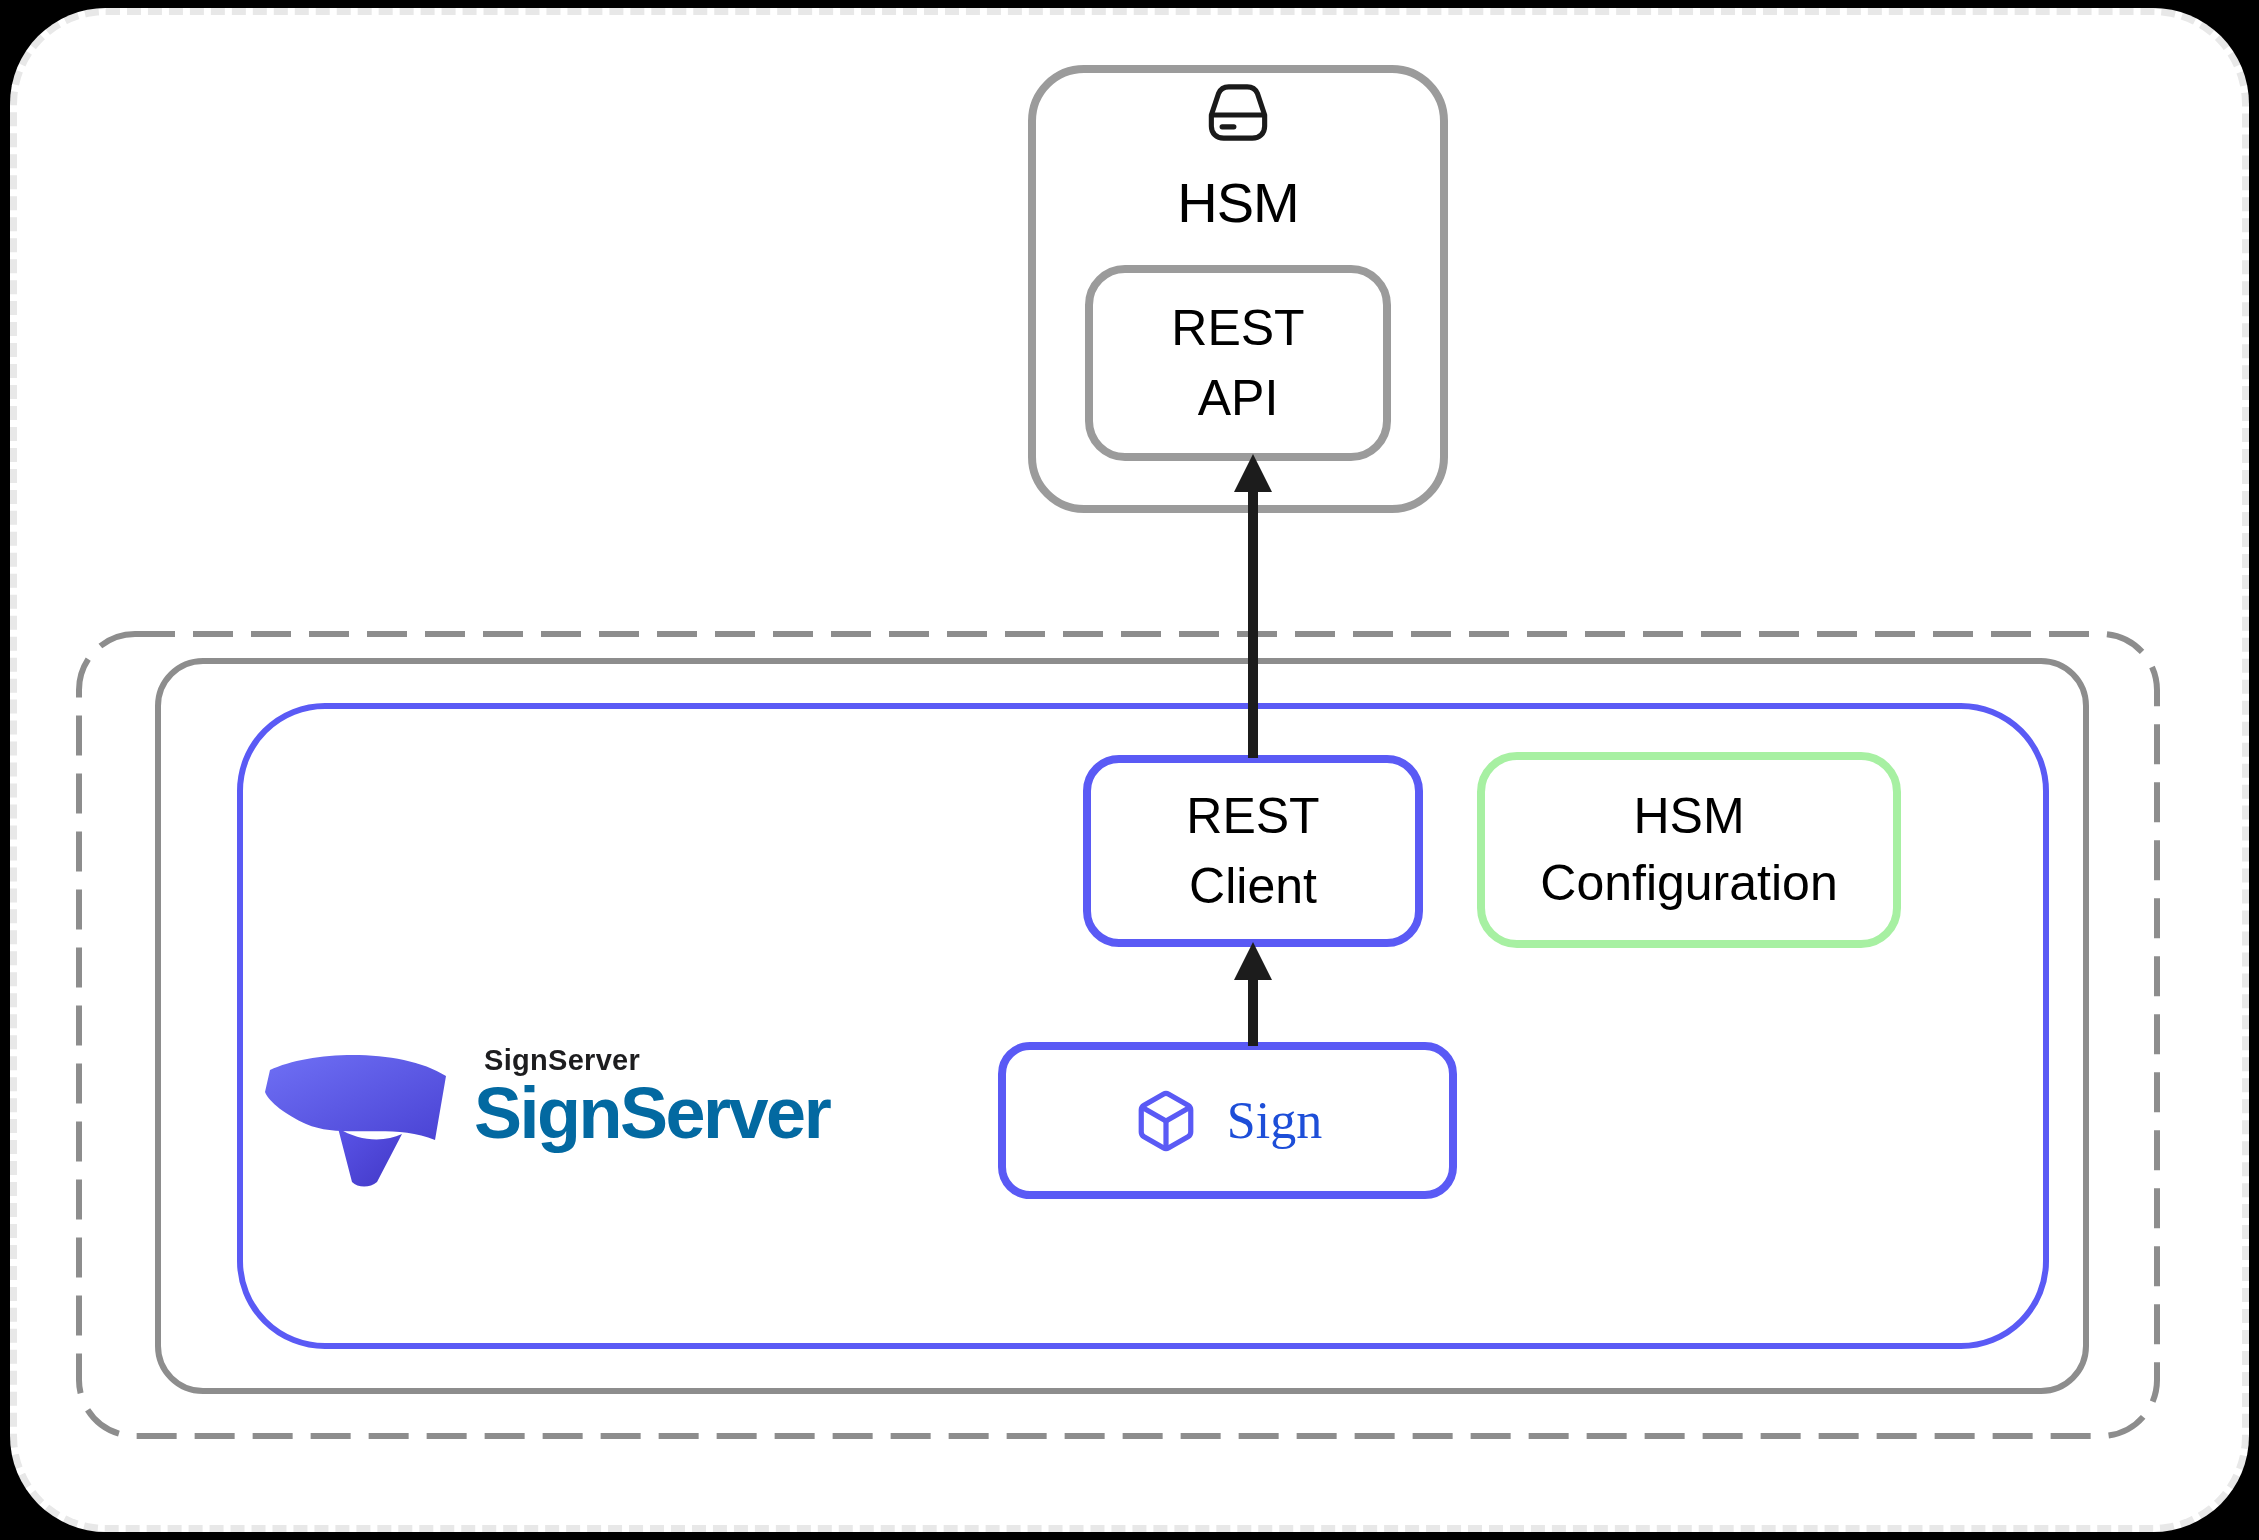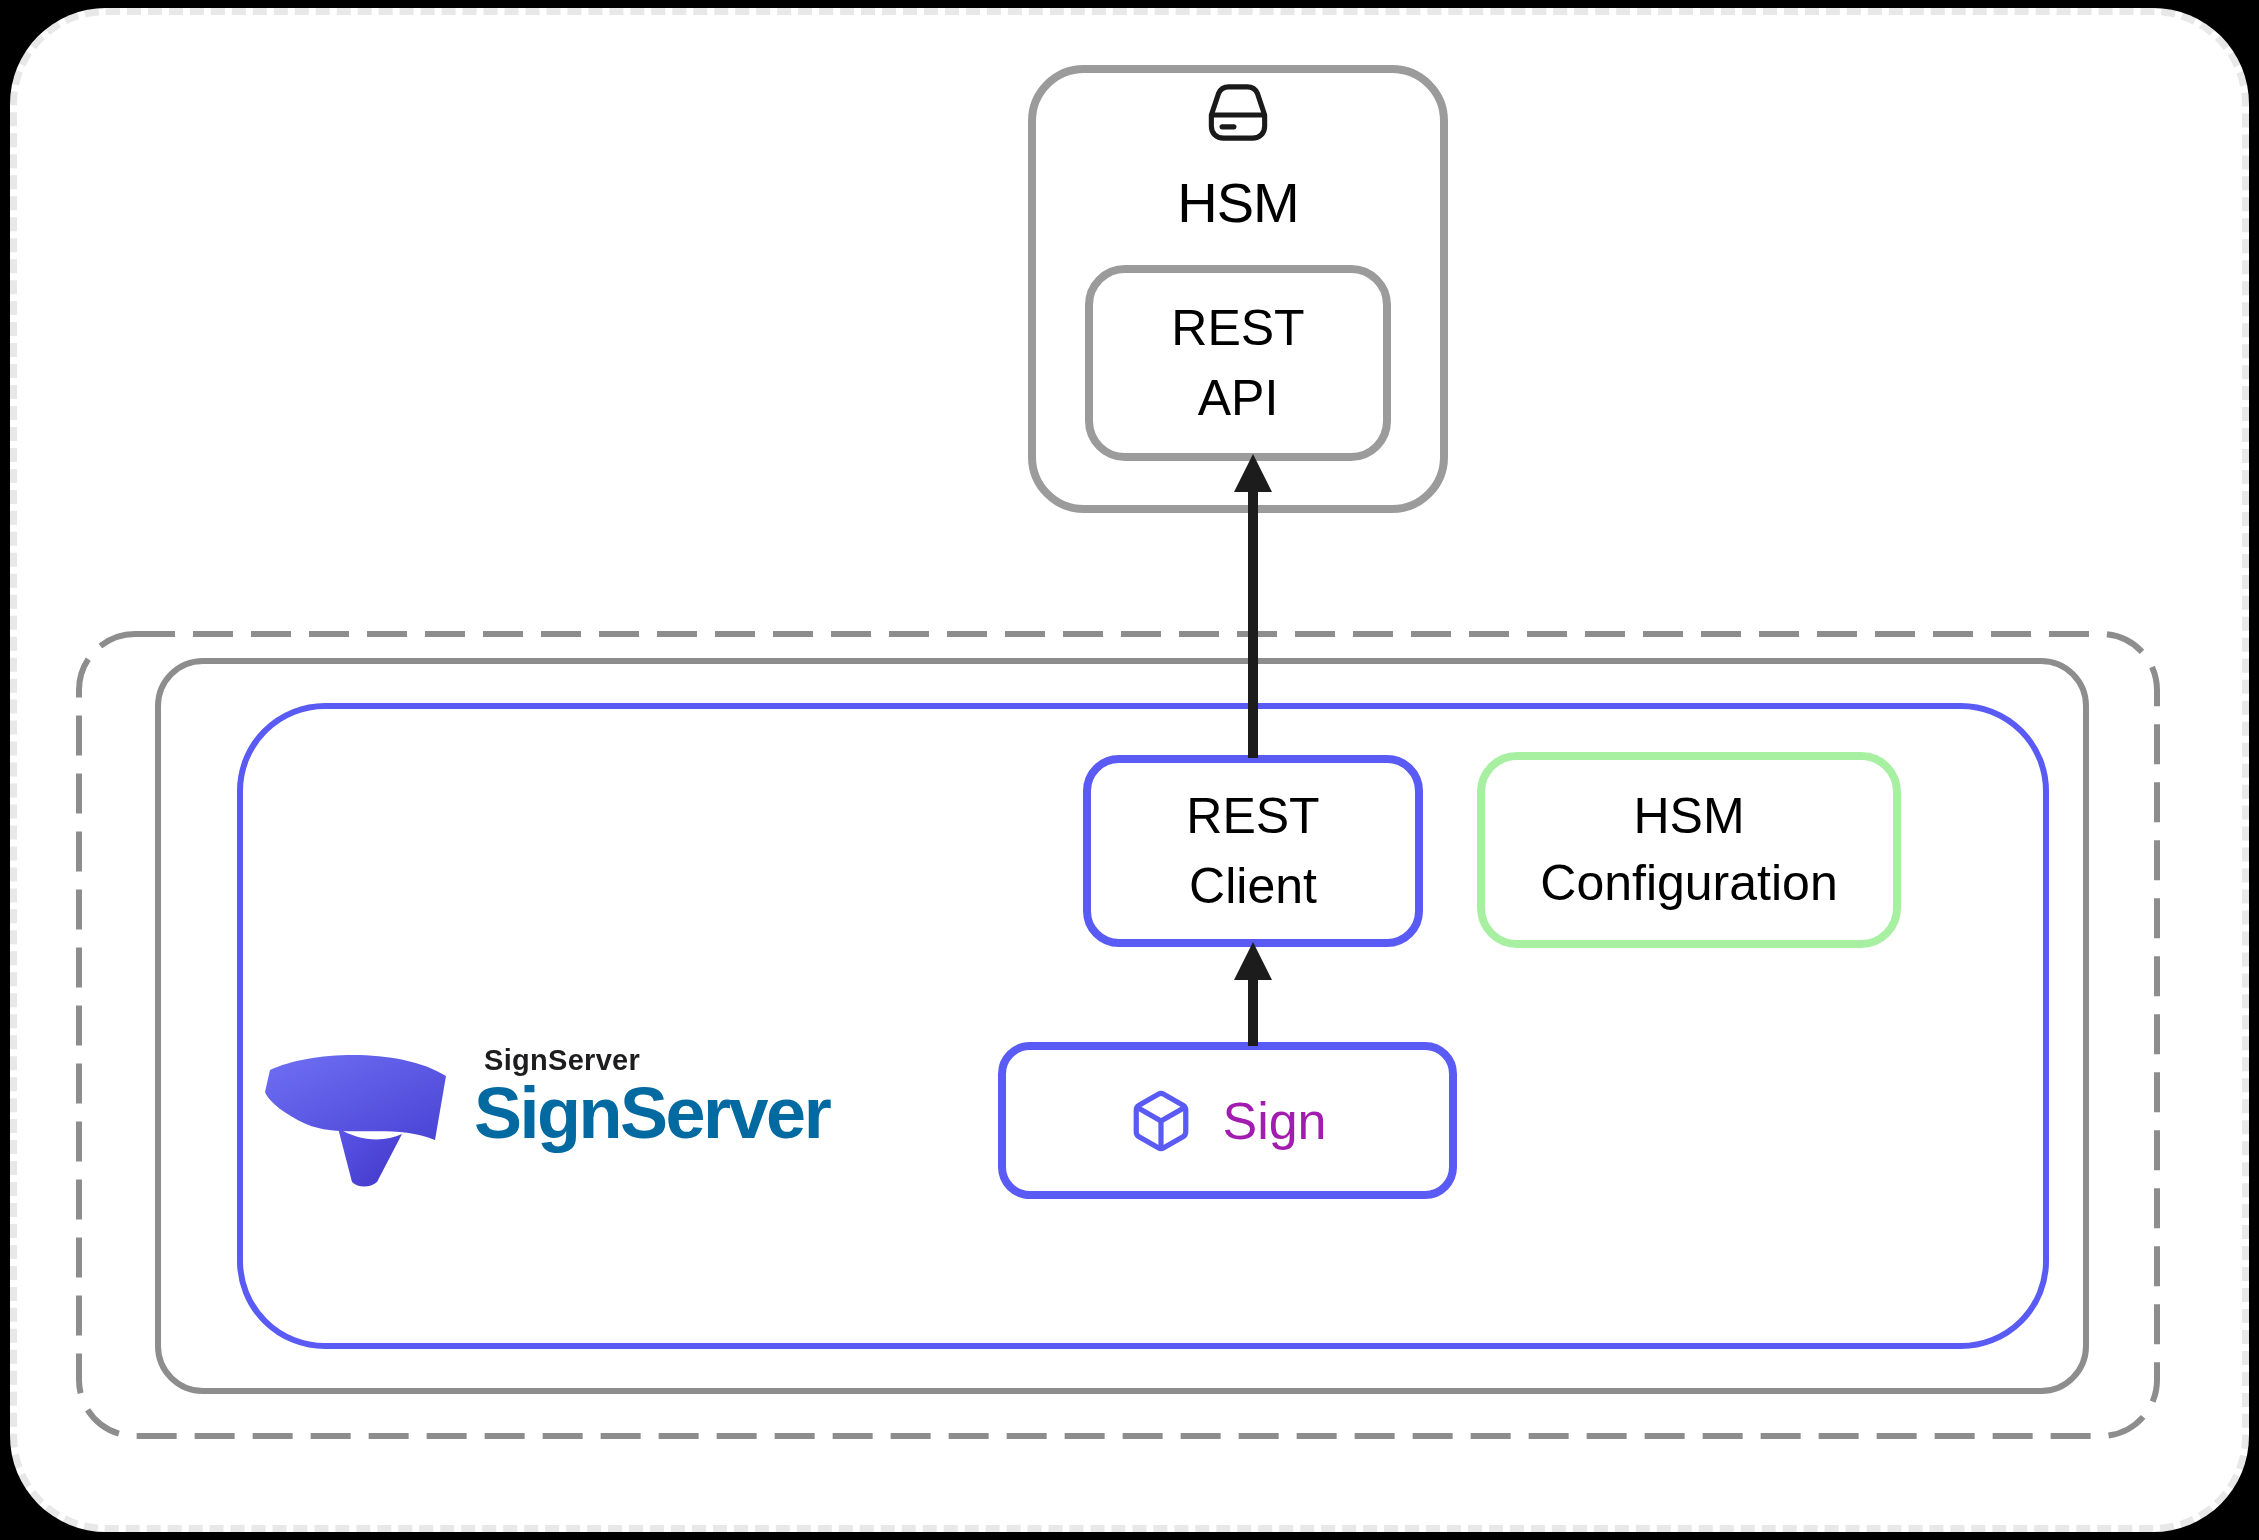--- a/index.html
+++ b/index.html
@@ -35,21 +35,21 @@
                    display:flex;flex-direction:column;align-items:center;justify-content:center;
                    font-size:50px;line-height:1.4;color:#000;text-align:center;background:#fff;z-index:6;}
   .hsm-config-box{position:absolute;left:1477px;top:752px;width:424px;height:196px;
                   border:8px solid #a7f0a2;border-radius:40px;box-sizing:border-box;
                   display:flex;flex-direction:column;align-items:center;justify-content:center;
                   font-size:50px;line-height:1.35;color:#000;text-align:center;background:#fff;z-index:6;}
   .sign-box{position:absolute;left:998px;top:1042px;width:459px;height:157px;
             border:8px solid #5a5af5;border-radius:32px;box-sizing:border-box;
             display:flex;align-items:center;justify-content:center;gap:28px;
             background:#fff;z-index:6;}
-  .sign-label{font-size:52px;color:#a21caf;}
+  .sign-label{font-size:52px;color:#1d4ed8;font-family:Liberation Serif, serif;}
 
   
   .logo{position:absolute;left:262px;top:1044px;z-index:6;}
   .logo-mark{position:absolute;left:0;top:4px;}
   .logo-brand{position:absolute;left:222px;top:2px;font-size:29px;font-weight:600;
               color:#1d1d1f;letter-spacing:0.3px;white-space:nowrap;line-height:1;}
   .logo-product{position:absolute;left:212px;top:30px;font-size:72px;font-weight:700;
                 color:#0369a1;letter-spacing:-2.5px;white-space:nowrap;line-height:1.1;}
 
   

